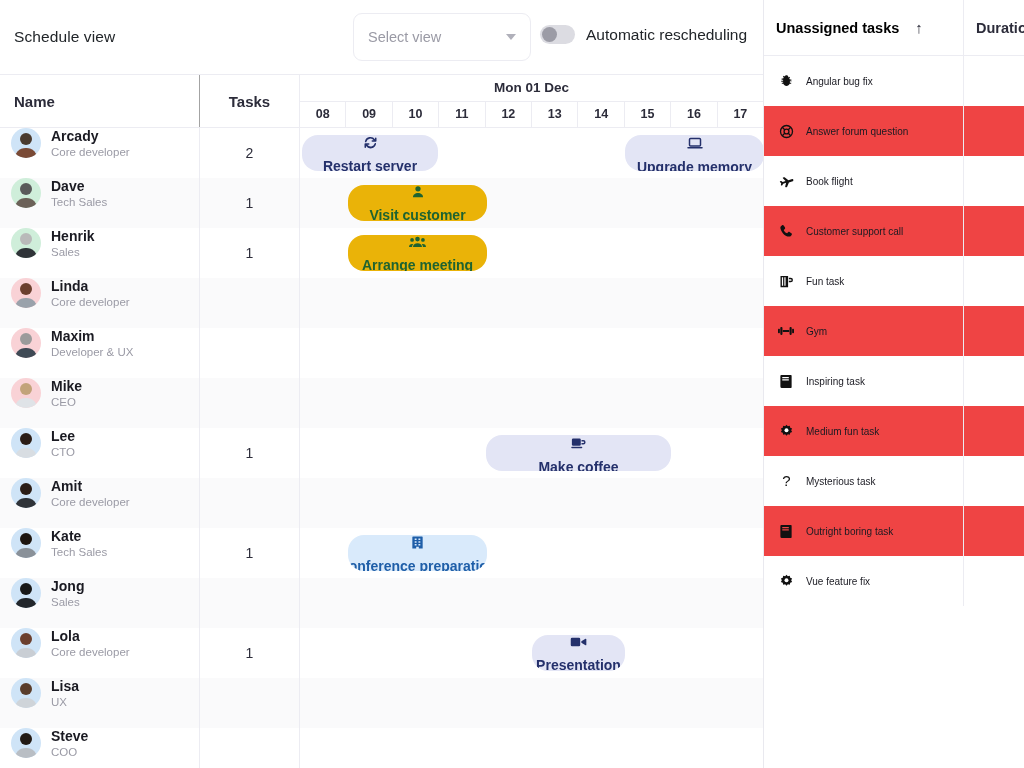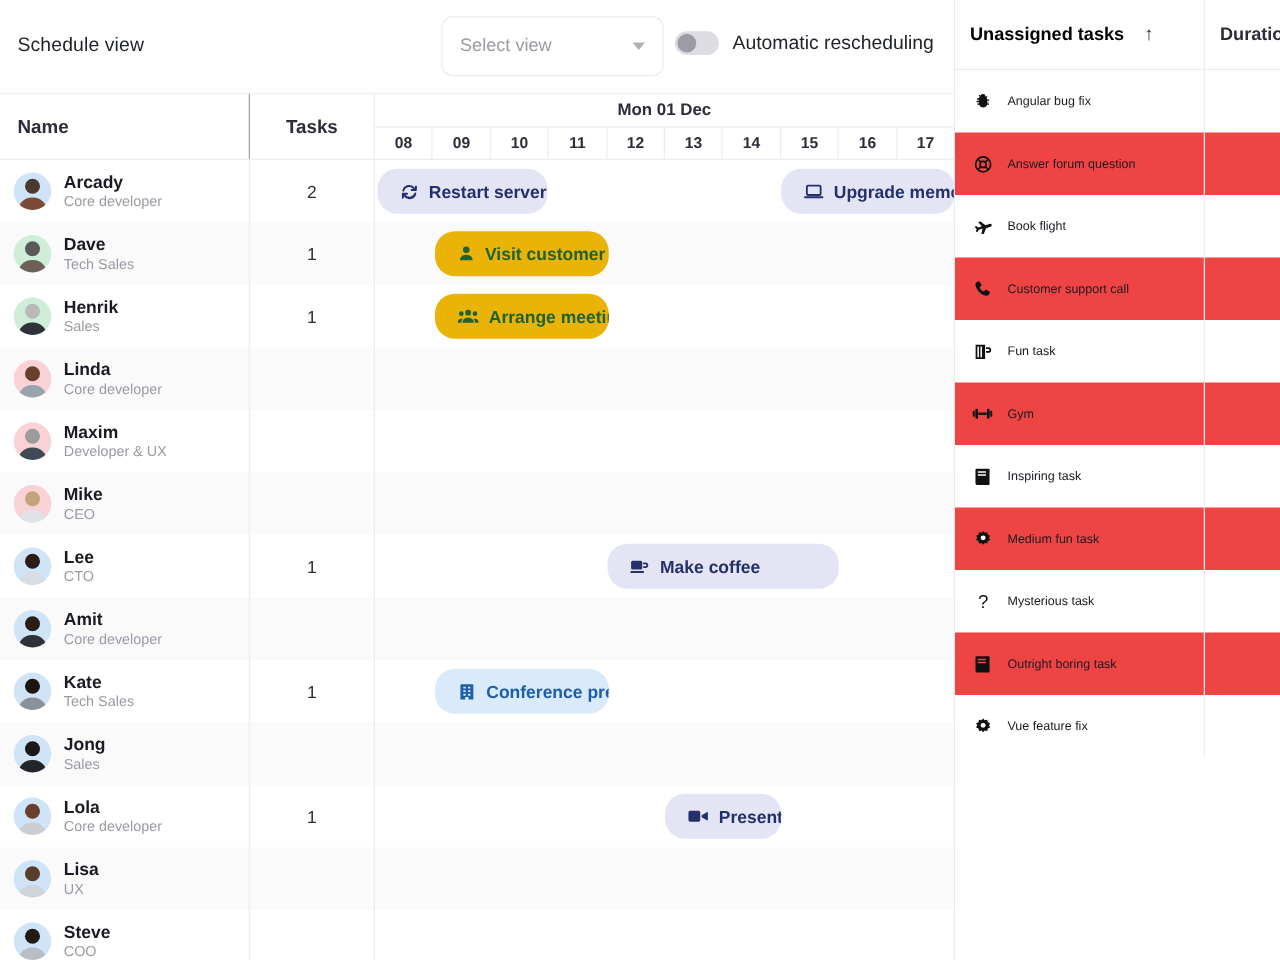--- a/index.html
+++ b/index.html
@@ -122,21 +122,21 @@
   
   .grid-body { position: relative; height: 640px; }
   .row {
     height: 50px;
     display: flex;
     position: relative;
   }
   .row.alt { background: #fafafb; }
   .row .cell-name {
     width: 200px; flex: none;
-    display: flex; align-items: center; gap: 10px;
+    display: flex; align-items: flex-start; gap: 10px;
     padding-left: 11px;
     border-right: 1px solid #ececf2;
   }
   .avatar {
     width: 30px; height: 30px; flex: none;
     border-radius: 50%;
     position: relative;
     overflow: hidden;
   }
   .avatar .head {
@@ -174,20 +174,21 @@
     border-radius: 16px;
     display: flex;
     align-items: center;
     gap: 8px;
     padding: 0 18px;
     font-size: 14px;
     font-weight: bold;
     white-space: nowrap;
     overflow: hidden;
     cursor: pointer;
+    flex-direction: column;
   }
   .bar .bicon { display: flex; align-items: center; flex: none; }
   .bar.violet { background: #e3e5f5; color: #24306b; }
   .bar.green  { background: #eab308; color: #1e6330; }
   .bar.blue   { background: #d9eafb; color: #1e5ea8; }
 
   
   .right-pane {
     width: 260px; height: 768px;
     background: #fff;

